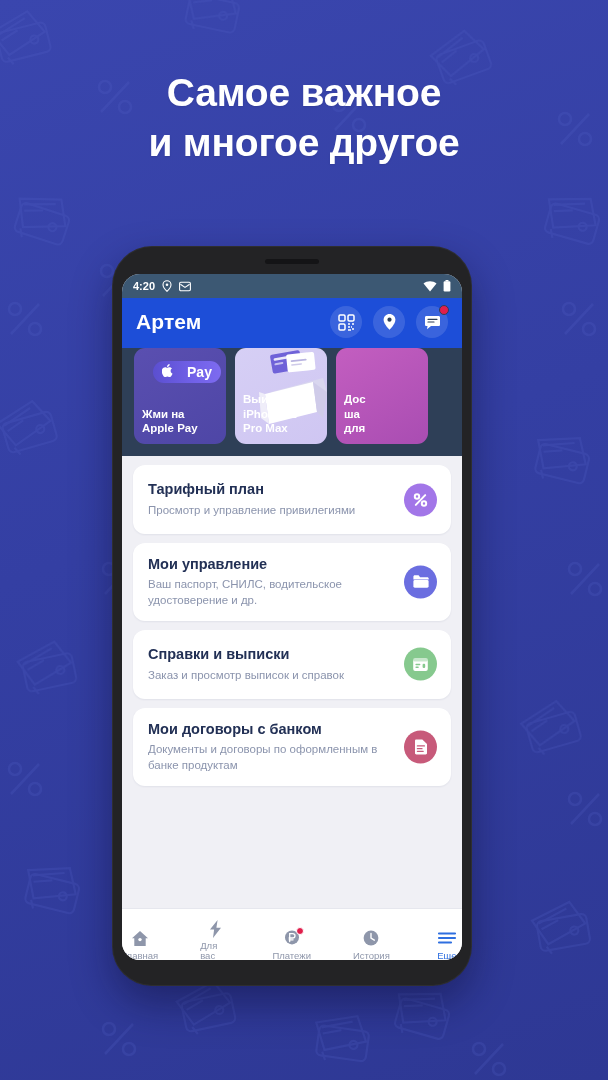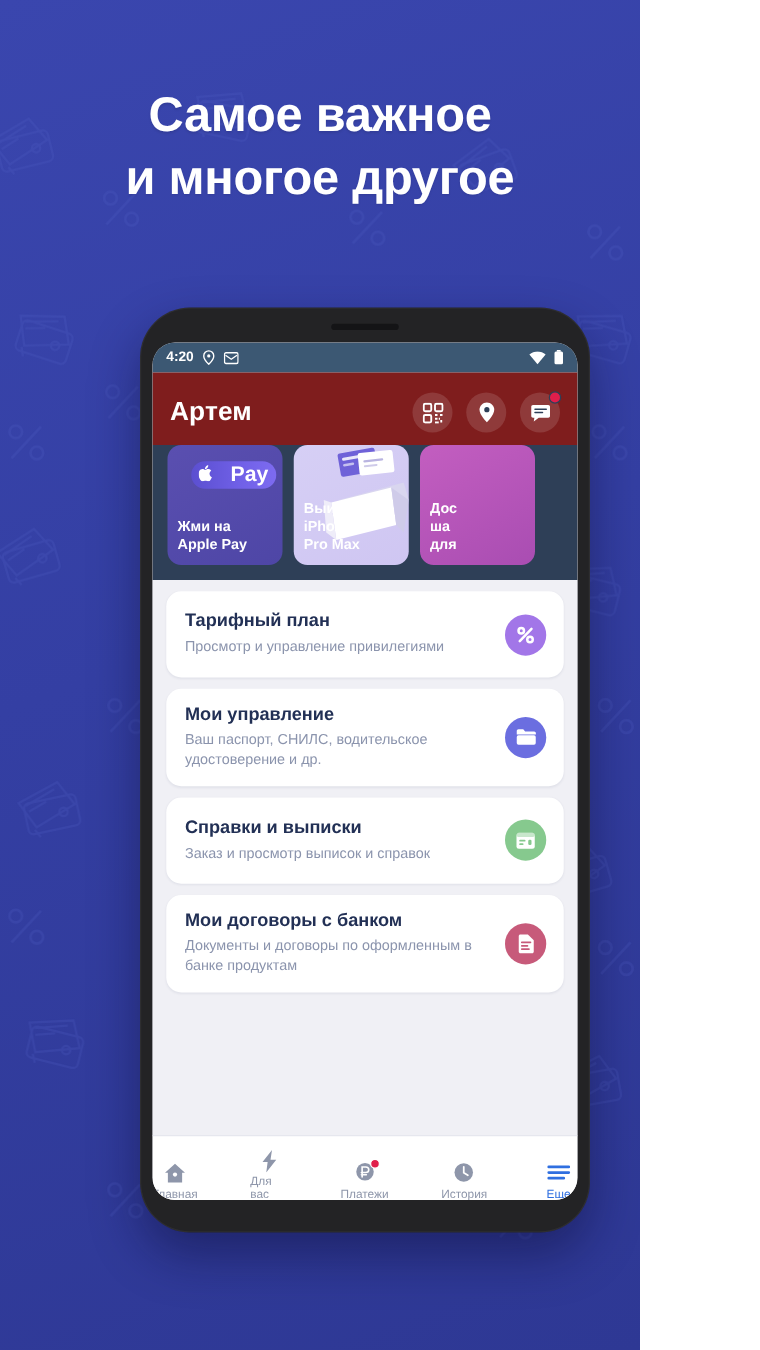--- a/index.html
+++ b/index.html
@@ -5,21 +5,21 @@
   * { margin:0; padding:0; box-sizing:border-box; }
 
   html, body {
     width:608px; height:1080px;
     overflow:hidden;
     font-family:"Liberation Sans", sans-serif;
   }
 
   #stage {
     position:relative;
-    width:512px; height:1080px;
+    width:608px; height:1080px;
     background:
       linear-gradient(160deg, #3a46ae 0%, #343fa3 45%, #2e3894 100%);
     overflow:hidden;
   }
 
   
   #bg-pattern {
     position:absolute; inset:0;
     opacity:.30;
     pointer-events:none;
@@ -84,22 +84,22 @@
     font-size:11px;
     font-weight:bold;
     gap:7px;
   }
   .statusbar .sb-right { margin-left:auto; display:flex; align-items:center; gap:6px; }
   .statusbar svg { display:block; }
 
   
   .app-header {
     flex:0 0 auto;
-    background:#7f1d1d;
-    padding:16px 14px 10px 14px;
+    background:#1d4ed8;
+    padding:8px 14px 10px 14px;
     display:flex;
     align-items:center;
   }
   .app-header .user-name {
     color:#ffffff;
     font-size:21px;
     font-weight:bold;
     letter-spacing:.1px;
   }
   .header-actions { margin-left:auto; display:flex; gap:11px; }
@@ -167,21 +167,21 @@
   .ap-pill {
     position:absolute;
     z-index:2;
     top:13px; right:5px;
     width:68px; height:22px;
     border-radius:11px;
     background:linear-gradient(90deg,#5b4fd0 0%,#7161e8 60%,#7d6bf0 100%);
     display:flex; align-items:center; justify-content:center;
     gap:14px;
     color:#fff;
-    font-size:17px;
+    font-size:14px;
     font-weight:bold;
   }
 
   
   .content {
     flex:1 1 auto;
     background:#f0f0f5;
     padding:9px 11px 0 11px;
     overflow:hidden;
   }

